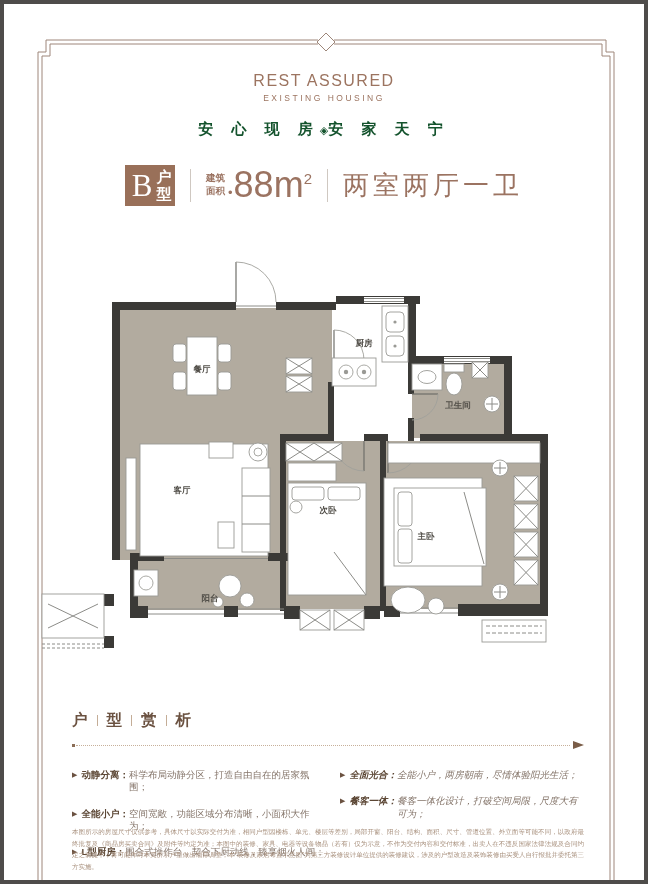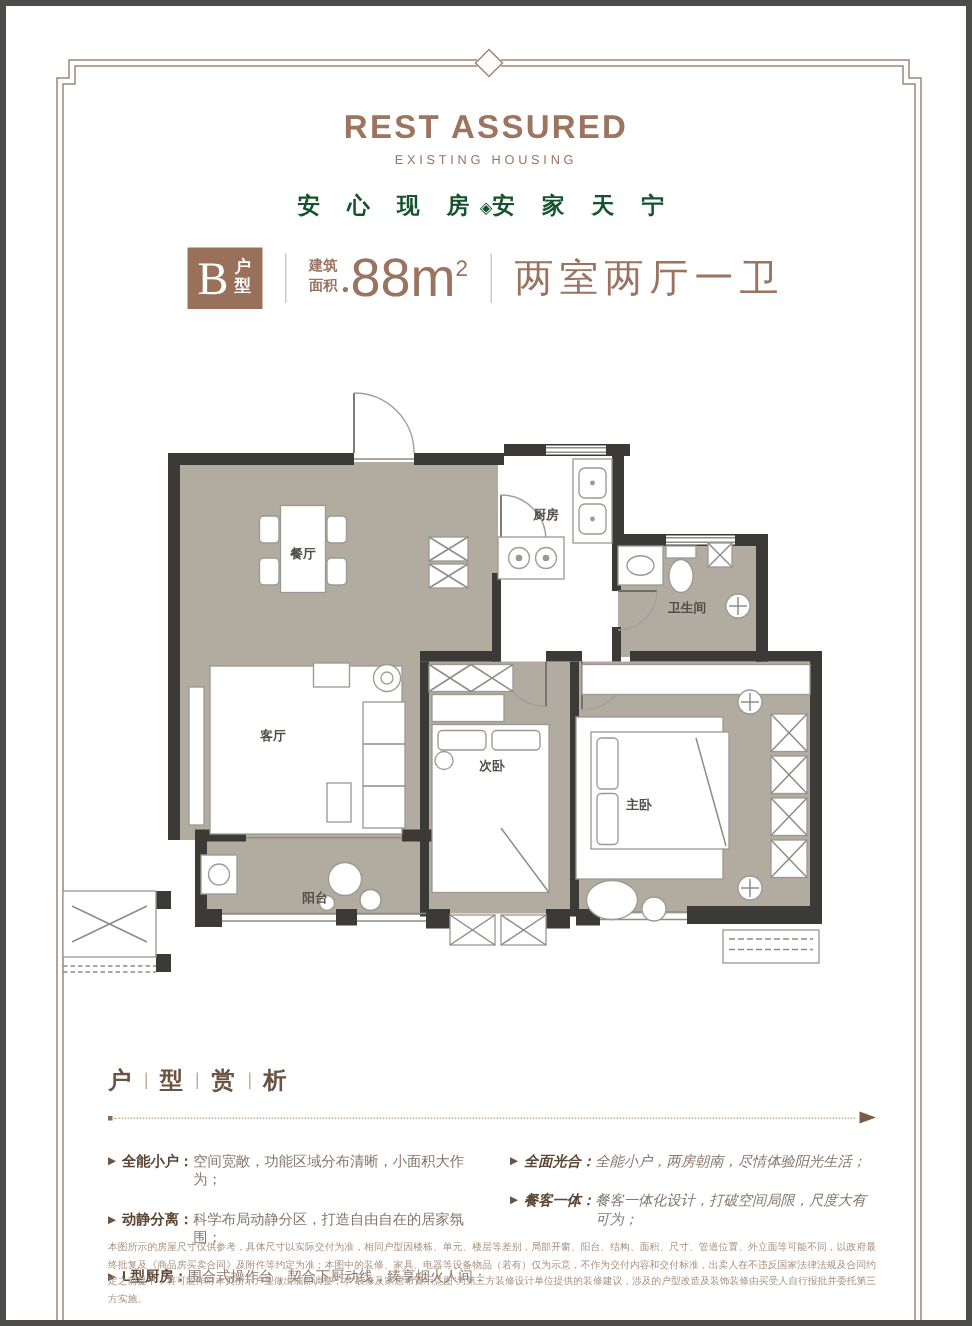--- a/index.html
+++ b/index.html
@@ -2,31 +2,31 @@
 <html><head>
 <meta charset="utf-8">
 <style>
   html,body{margin:0;padding:0;background:#888;}
   .page{position:relative;width:648px;height:884px;margin:0 auto;background:#fff;
         border:4px solid #4e4c4a;box-sizing:border-box;overflow:hidden;
         font-family:"Liberation Sans","DejaVu Sans",sans-serif;}
   .ornament{position:absolute;left:0;top:0;width:640px;height:876px;pointer-events:none;}
   
   .brand{position:absolute;top:68px;left:0;width:640px;text-align:center;color:#9c7460;}
-  .brand-title{font-size:22px;font-weight:bold;letter-spacing:1.5px;}
+  .brand-title{font-size:16px;font-weight:normal;letter-spacing:1.5px;}
   .brand-sub{font-size:8.5px;letter-spacing:2.5px;margin-top:3px;font-weight:normal;}
   .tagline{margin-top:17px;font-size:15px;letter-spacing:7px;color:#14532d;font-weight:bold;}
   .tagline .sep{font-size:11px;letter-spacing:0;}
   
   .titlebar{position:absolute;top:160px;left:0;width:640px;display:flex;justify-content:center;
             align-items:center;color:#9b7361;}
   .b-box{width:50px;height:41px;background:#997059;color:#fff;display:flex;align-items:center;
          justify-content:center;gap:4px;flex:0 0 auto;}
   .b-letter{font-family:"Liberation Serif","DejaVu Serif",serif;font-size:31px;line-height:1;}
-  .b-suffix{width:12px;font-size:11px;line-height:1.15;word-break:break-all;font-weight:bold;}
+  .b-suffix{width:12px;font-size:15px;line-height:1.15;word-break:break-all;font-weight:bold;}
   .vdiv{width:1px;height:33px;background:#cfc8c1;margin:0 15px;}
   .area-block{display:flex;align-items:center;}
   .area-label{font-size:9.5px;line-height:1.35;font-weight:bold;text-align:center;}
   .area-dot{font-size:13px;margin:14px 1px 0 3px;line-height:1;}
   .area-value{font-size:36px;letter-spacing:0;}
   .area-value sup{font-size:15px;}
   .rooms-summary{font-size:26px;letter-spacing:4px;font-weight:500;font-family:Liberation Serif, serif;}
   
   .floorplan{position:absolute;left:30px;top:248px;width:550px;height:420px;}
   .floor{fill:#b2ab9f;}
@@ -322,30 +322,30 @@
     </div>
     <div class="rule">
       <span class="rule-dot"></span>
       <span class="rule-line"></span>
       <span class="rule-arrow"></span>
     </div>
     <div class="bullets">
       <div class="bcol">
         <div class="bullet">
           <span class="bmarker">▶</span>
+          <span class="blabel">动静分离：</span>
+          <span class="btext">科学布局动静分区，打造自由自在的居家氛围；</span>
+        </div>
+        <div class="bullet">
+          <span class="bmarker">▶</span>
           <span class="blabel">全能小户：</span>
           <span class="btext">空间宽敞，功能区域分布清晰，小面积大作为；</span>
         </div>
         <div class="bullet">
           <span class="bmarker">▶</span>
-          <span class="blabel">动静分离：</span>
-          <span class="btext">科学布局动静分区，打造自由自在的居家氛围；</span>
-        </div>
-        <div class="bullet">
-          <span class="bmarker">▶</span>
           <span class="blabel">L型厨房：</span>
           <span class="btext">围合式操作台，契合下厨动线，臻享烟火人间；</span>
         </div>
       </div>
       <div class="bcol right">
         <div class="bullet">
           <span class="bmarker">▶</span>
           <span class="blabel">全面光合：</span>
           <span class="btext">全能小户，两房朝南，尽情体验阳光生活；</span>
         </div>

